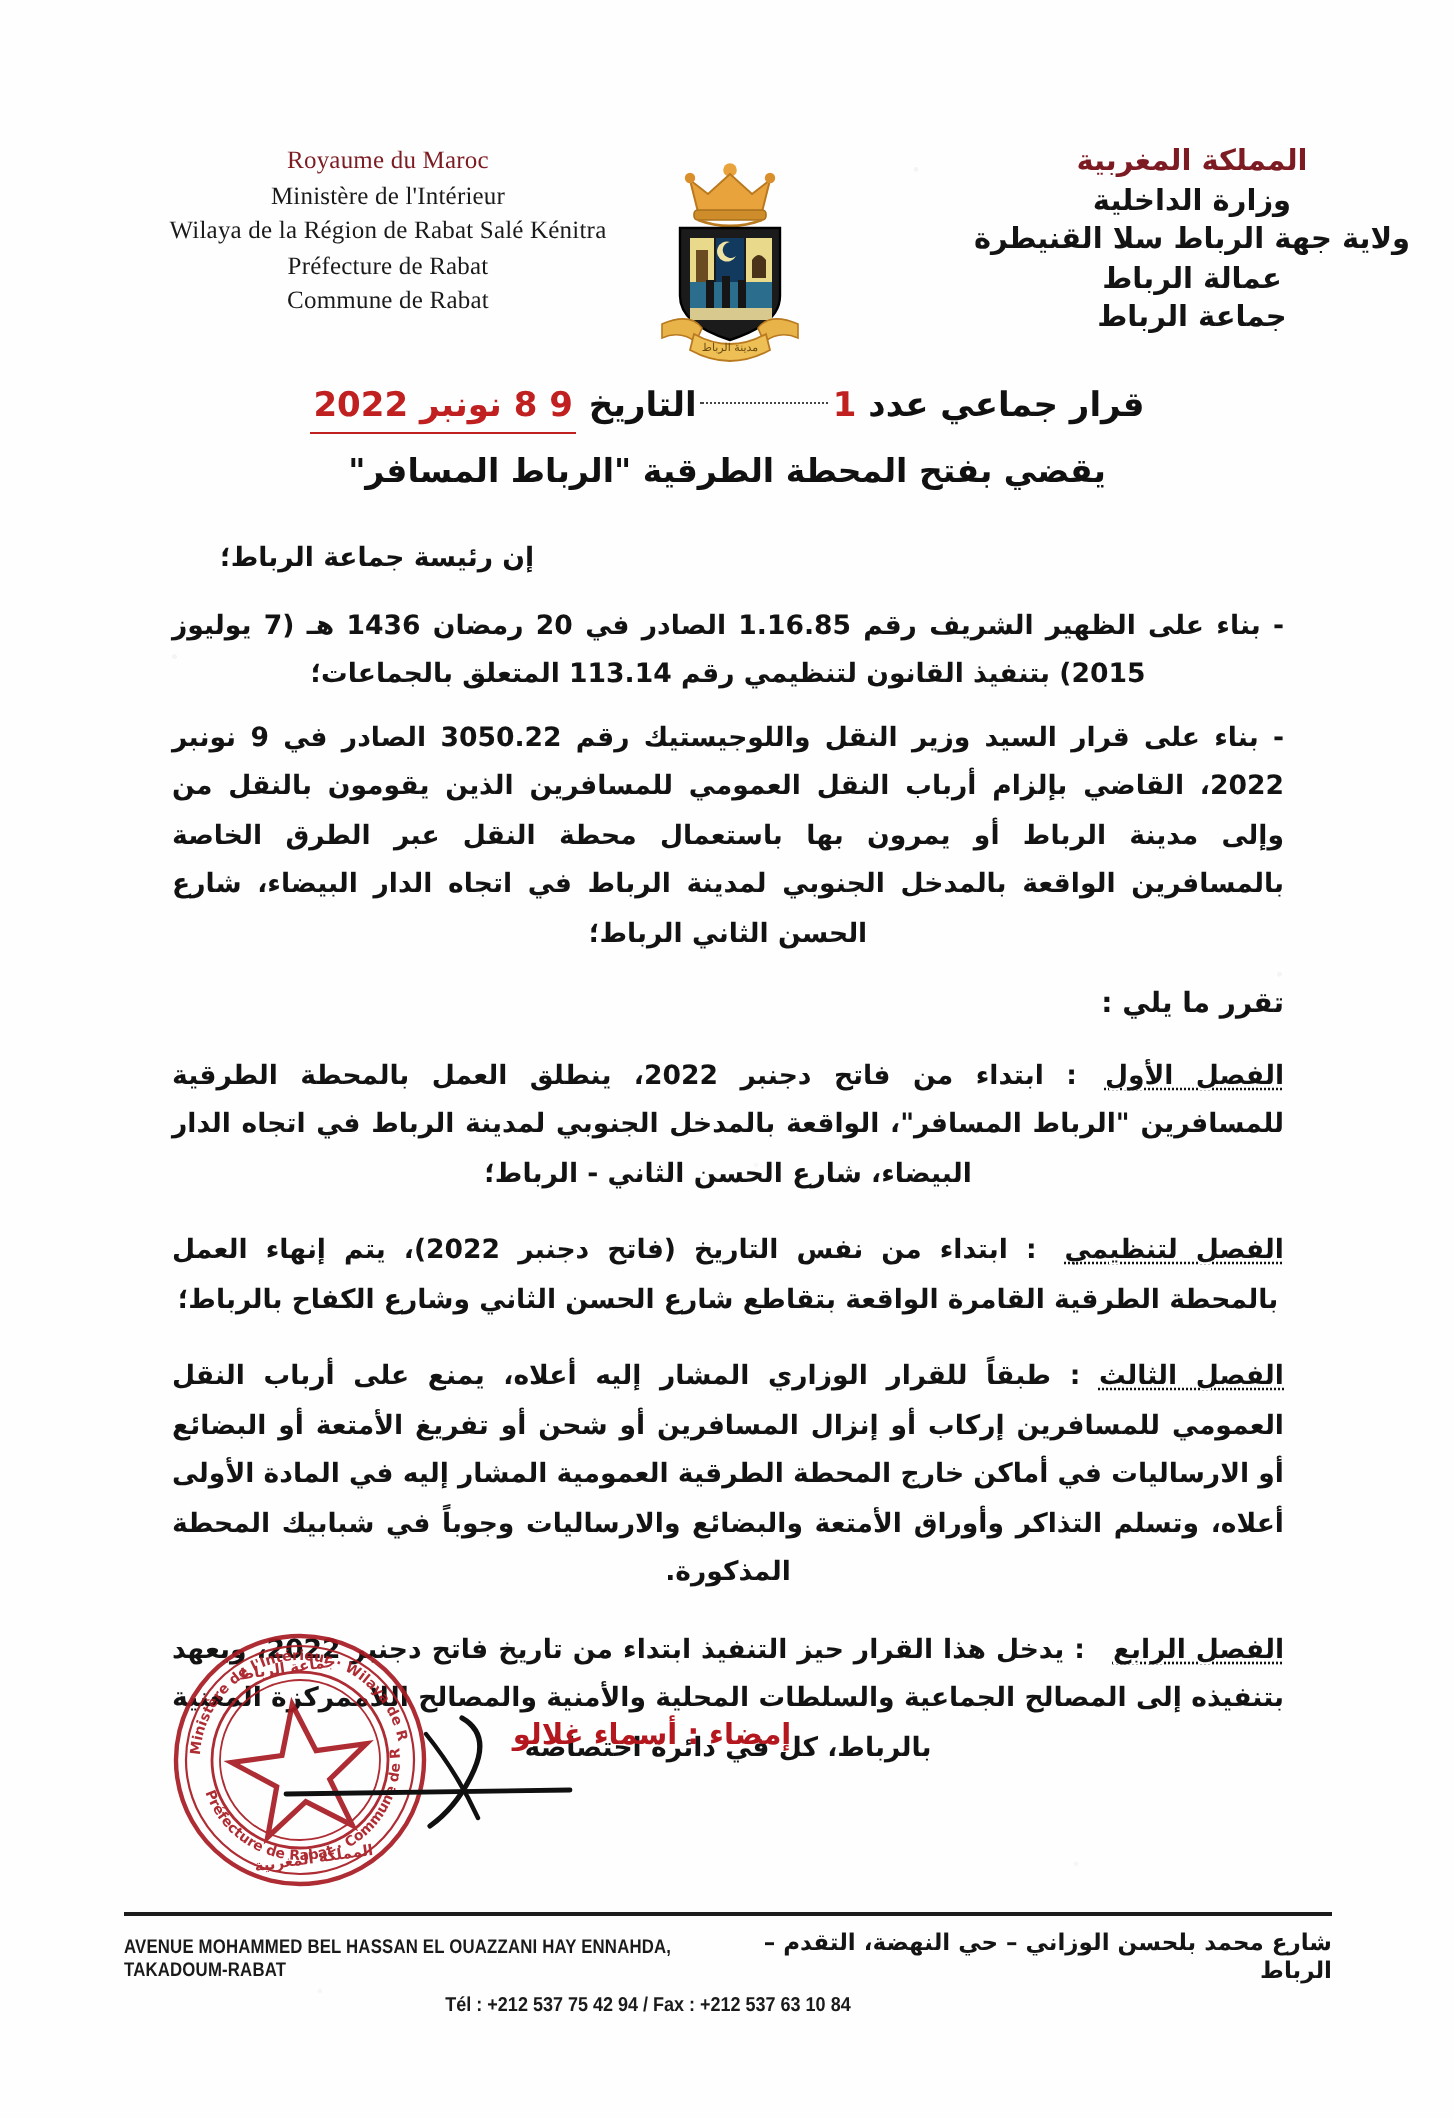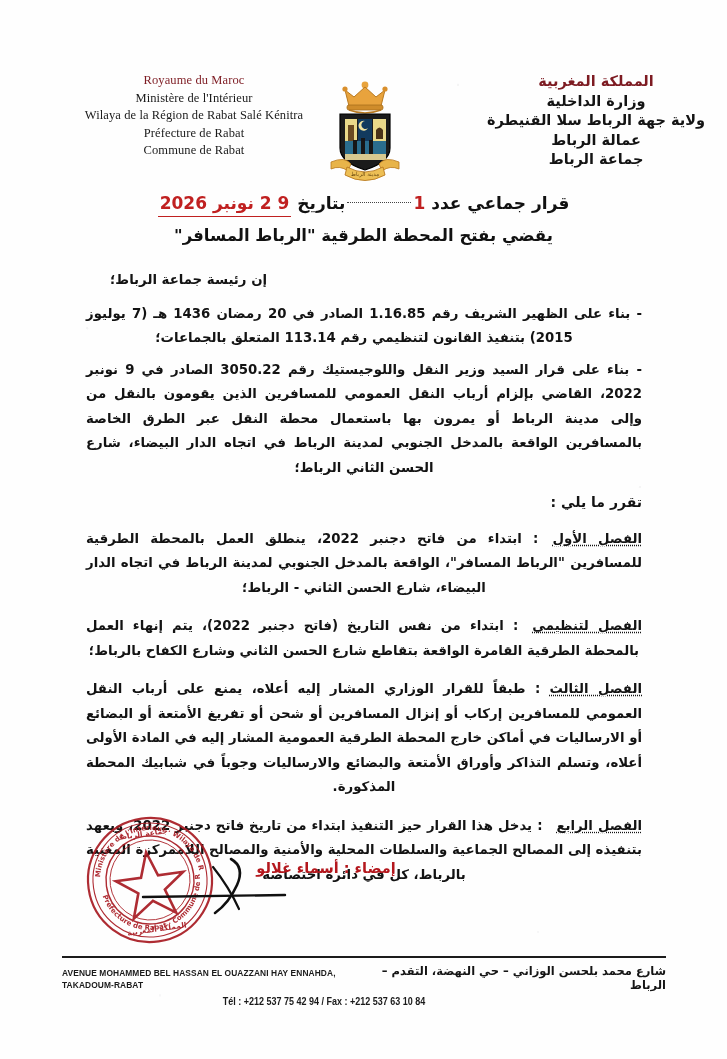--- a/index.html
+++ b/index.html
@@ -314,22 +314,22 @@
 
     <path d="M8 86 q14 -6 20 2 l-3 7 q-8 -6 -17 -2 Z" fill="#e8b44a" stroke="#b9791f" stroke-width=".8"></path>
     <path d="M76 86 q-14 -6 -20 2 l3 7 q8 -6 17 -2 Z" fill="#e8b44a" stroke="#b9791f" stroke-width=".8"></path>
     <path d="M24 91 q18 10 36 0 l2 8 q-20 11 -40 0 Z" fill="#edbf55" stroke="#b9791f" stroke-width=".9"></path>
     <text x="42" y="99.5" font-size="5.5" fill="#6b4b12" text-anchor="middle" font-family="DejaVu Sans, sans-serif">مدينة الرباط</text>
   </svg>
 
   <div id="title-block">
     <div class="title-line1">
       <span>قرار جماعي عدد</span>
-      <span class="hw">1</span><span class="fill-rule dotted"></span><span>بتاريخ</span>
-      <span class="hw hw-underline">9 2 نونبر 2026</span>
+      <span class="hw">1</span><span class="fill-rule dotted"></span><span>التاريخ</span>
+      <span class="hw hw-underline">9 8 نونبر 2022</span>
     </div>
     <div class="title-line2">يقضي بفتح المحطة الطرقية "الرباط المسافر"</div>
   </div>
 
   <div id="body-text">
 
     <div class="p-intro">إن رئيسة جماعة الرباط؛</div>
 
     <div class="p-whereas">- بناء على الظهير الشريف رقم 1.16.85 الصادر في 20 رمضان 1436 هـ (7 يوليوز 2015) بتنفيذ القانون لتنظيمي رقم 113.14 المتعلق بالجماعات؛</div>
     <div class="p-whereas">- بناء على قرار السيد وزير النقل واللوجيستيك رقم 3050.22 الصادر في 9 نونبر 2022، القاضي بإلزام أرباب النقل العمومي للمسافرين الذين يقومون بالنقل من وإلى مدينة الرباط أو يمرون بها باستعمال محطة النقل عبر الطرق الخاصة بالمسافرين الواقعة بالمدخل الجنوبي لمدينة الرباط في اتجاه الدار البيضاء، شارع الحسن الثاني الرباط؛</div>

